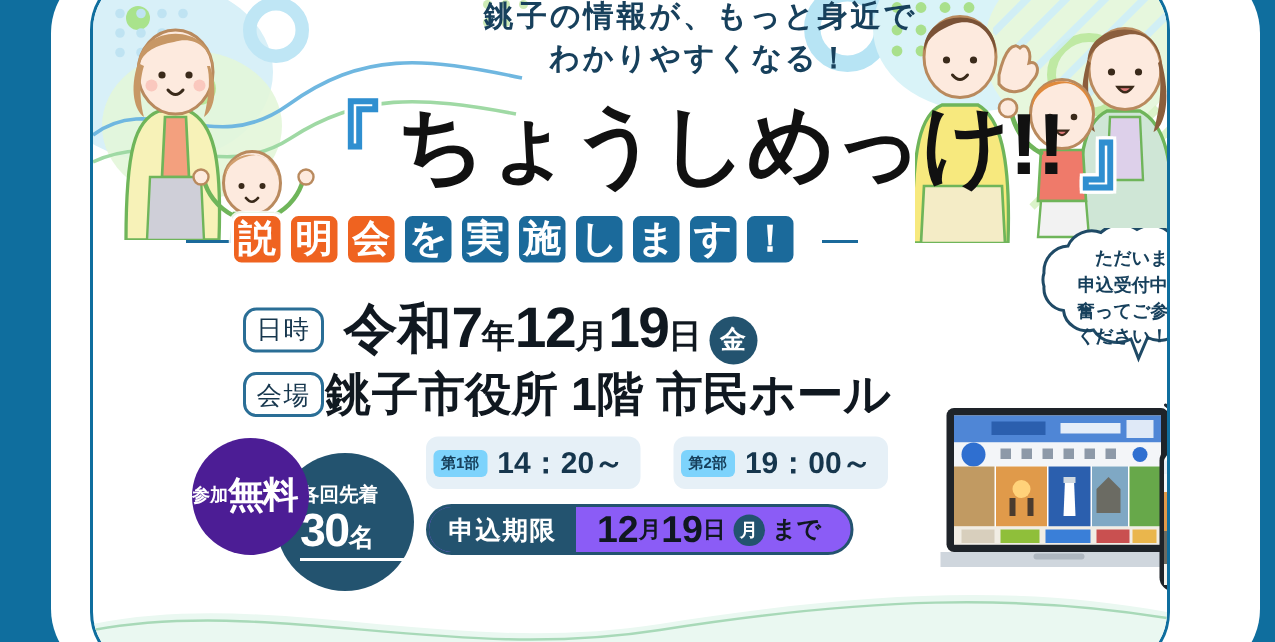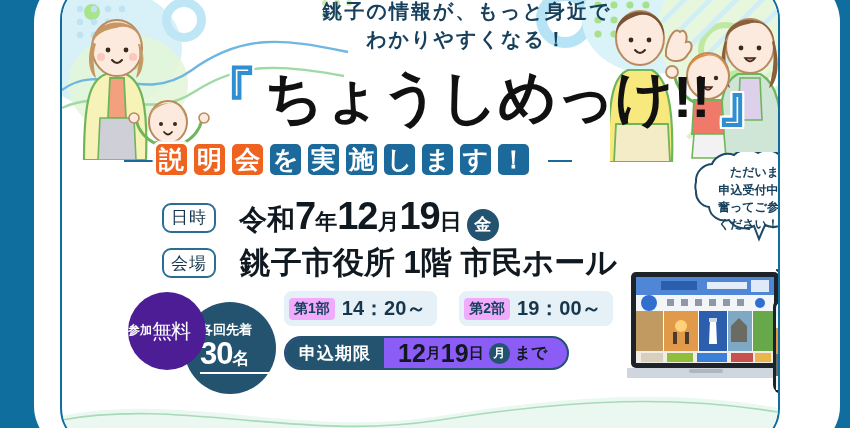--- a/index.html
+++ b/index.html
@@ -89,46 +89,46 @@
     width:54px; height:30px; border:2px solid #2a6e96; border-radius:9px;
     color:#16364d; font-size:17px; font-weight:normal; letter-spacing:1px;
     background:#fff; flex:none;
   }
   #row-datetime{
     position:absolute; left:100px; top:213px; z-index:7;
     display:flex; align-items:center; gap:13px;
   }
   #row-venue{
     position:absolute; left:100px; top:260px; z-index:7;
-    display:flex; align-items:center; gap:24px;
+    display:flex; align-items:center; gap:1px;
   }
   .big-txt{ color:#101820; font-weight:bold; white-space:nowrap; }
-  .dt-era{ font-size:28px;margin-left:10px; }
+  .dt-era{ font-size:36px; }
   .dt-num{ font-size:38px; letter-spacing:-1px; }
   .dt-unit{ font-size:22px; }
   .day-circle{
     display:inline-flex; align-items:center; justify-content:center;
     width:32px; height:32px; border-radius:50%;
     background:#23536f; color:#fff; font-size:17px; font-weight:bold;
     margin-left:5px; vertical-align:middle;
   }
   #venue-text{ font-size:31px; letter-spacing:0px; }
 
   
   #row-times{
     position:absolute; left:222px; top:309px; z-index:7;
     display:flex; align-items:center; gap:22px;
   }
   .slot{
     display:flex; align-items:center; gap:7px;
     background:#e6f0f7; border-radius:8px; padding:4px 11px 4px 5px;
   }
   .slot-label{
-    background:#f0abfc; border-radius:4px; padding:2px 5px;
-    color:#17405c; font-size:14px; font-weight:bold; white-space:nowrap;
+    background:#7dd3fc; border-radius:4px; padding:2px 5px;
+    color:#17405c; font-size:10px; font-weight:bold; white-space:nowrap;
   }
   .slot-time{ color:#16364d; font-size:20px; font-weight:bold; white-space:nowrap; }
 
   
   #row-deadline{
     position:absolute; left:222px; top:354px; z-index:7;
     display:flex; align-items:stretch;
     height:34px; border:2px solid #23536f; border-radius:17px;
     background:#8b5cf6; overflow:hidden;
   }
@@ -151,21 +151,21 @@
   .dl-made{ font-size:16px;font-family:Liberation Serif, serif; }
 
   
   #badge-free{
     position:absolute; left:66px; top:310px; width:78px; height:78px;
     border-radius:50%; background:#4c1d95; z-index:9;
     display:flex; flex-direction:row; align-items:center; 
     color:#fff;
   }
   #badge-free .t1{ font-size:12px; font-weight:bold; line-height:1.1; }
-  #badge-free .t2{ font-size:20px; font-weight:normal; line-height:1.1; letter-spacing:-1px;}
+  #badge-free .t2{ font-size:24px; font-weight:bold; line-height:1.1; letter-spacing:-1px;}
   #badge-capacity{
     position:absolute; left:122px; top:320px; width:92px; height:92px;
     border-radius:50%; background:#23536f; z-index:8;
     display:flex; flex-direction:column; justify-content:center;
     color:#fff; padding-left:16px;
   }
   #badge-capacity .c1{ font-size:13px; font-weight:bold; line-height:1.2; }
   #badge-capacity .c2{
     font-size:31px; font-weight:bold; line-height:1.05; letter-spacing:-1px;
     border-bottom:2px solid #fff; padding-bottom:1px;

